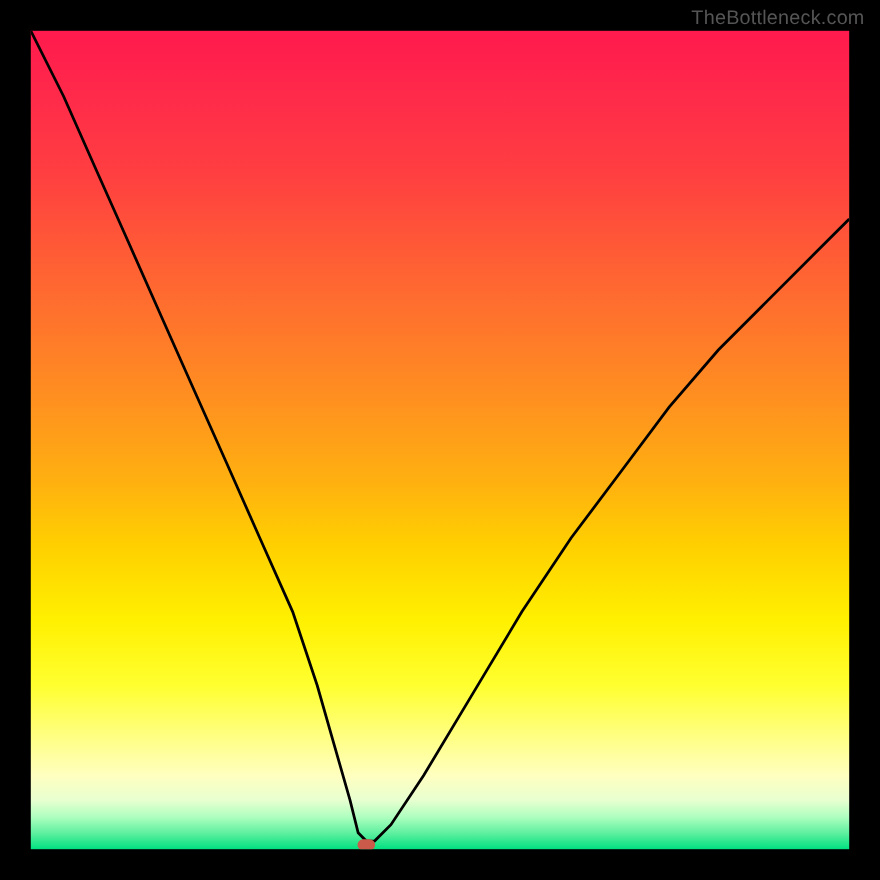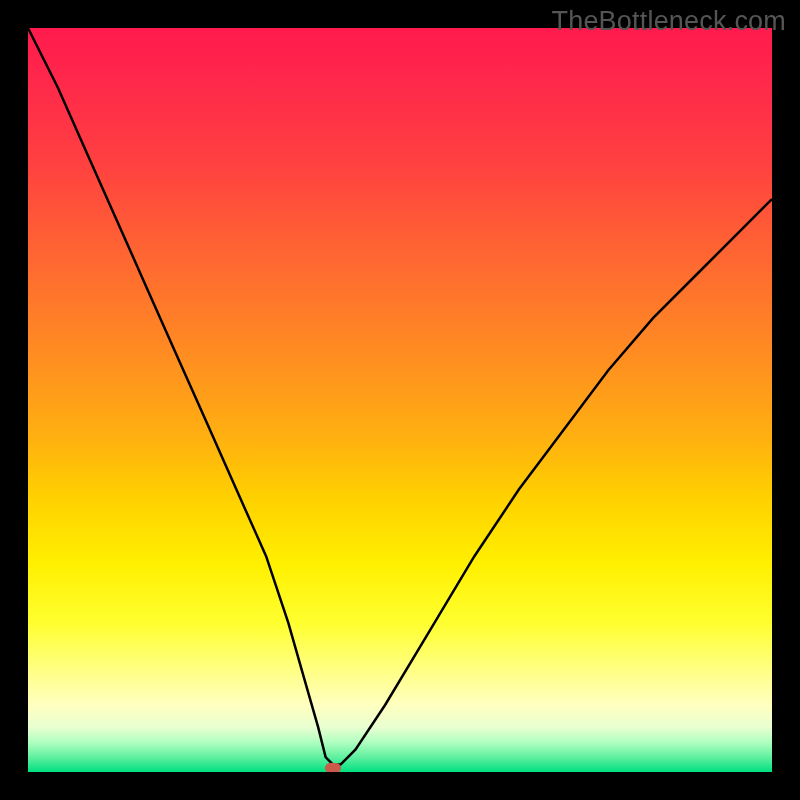--- a/index.html
+++ b/index.html
@@ -38,21 +38,21 @@
       #b0ffc0 96%,
       #60f0a0 98%,
       #00e080 100%);
     overflow: hidden;
   }
   .watermark {
     position: absolute;
     top: 6px;
     right: 14px;
     color: #555;
-    font-size: 27px;
+    font-size: 18px;
     font-weight: 500;
     letter-spacing: 0.2px;
     z-index: 10;
   }
   svg.curve {
     position: absolute;
     inset: 0;
     width: 100%;
     height: 100%;
   }

